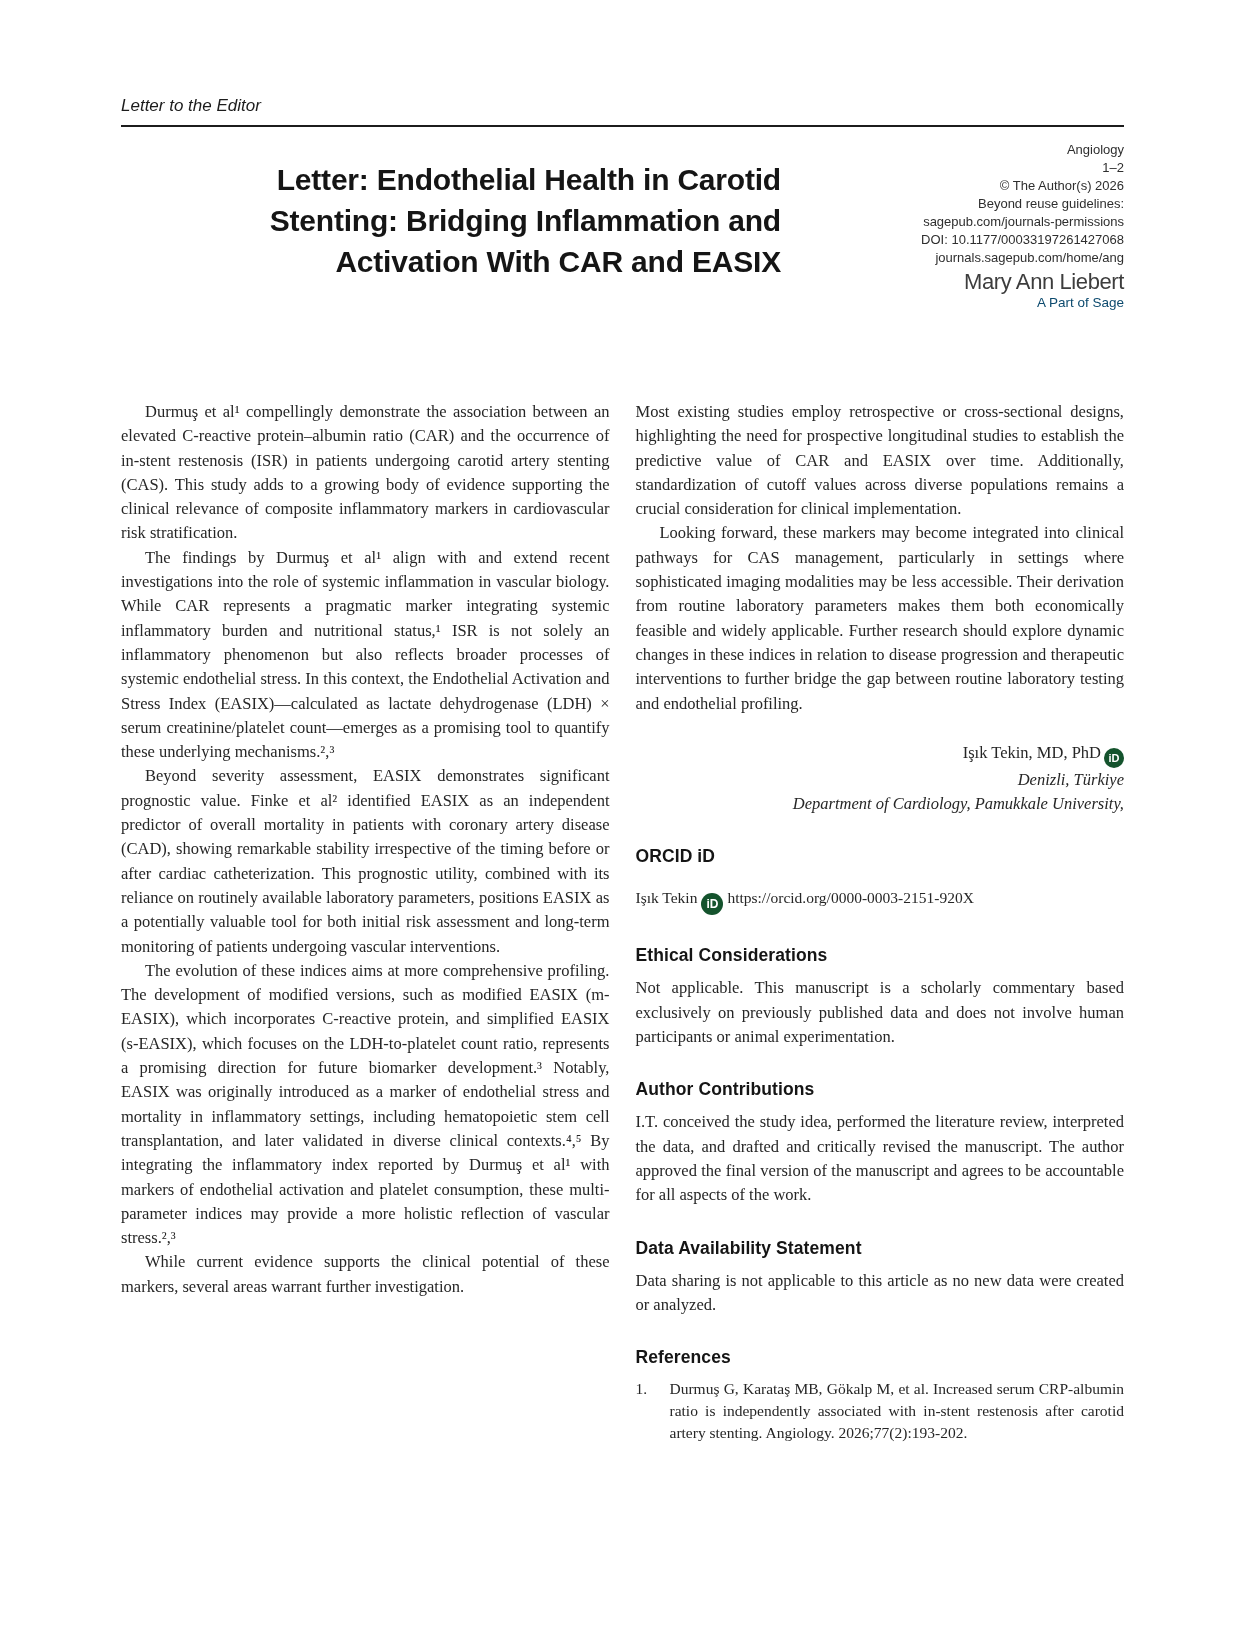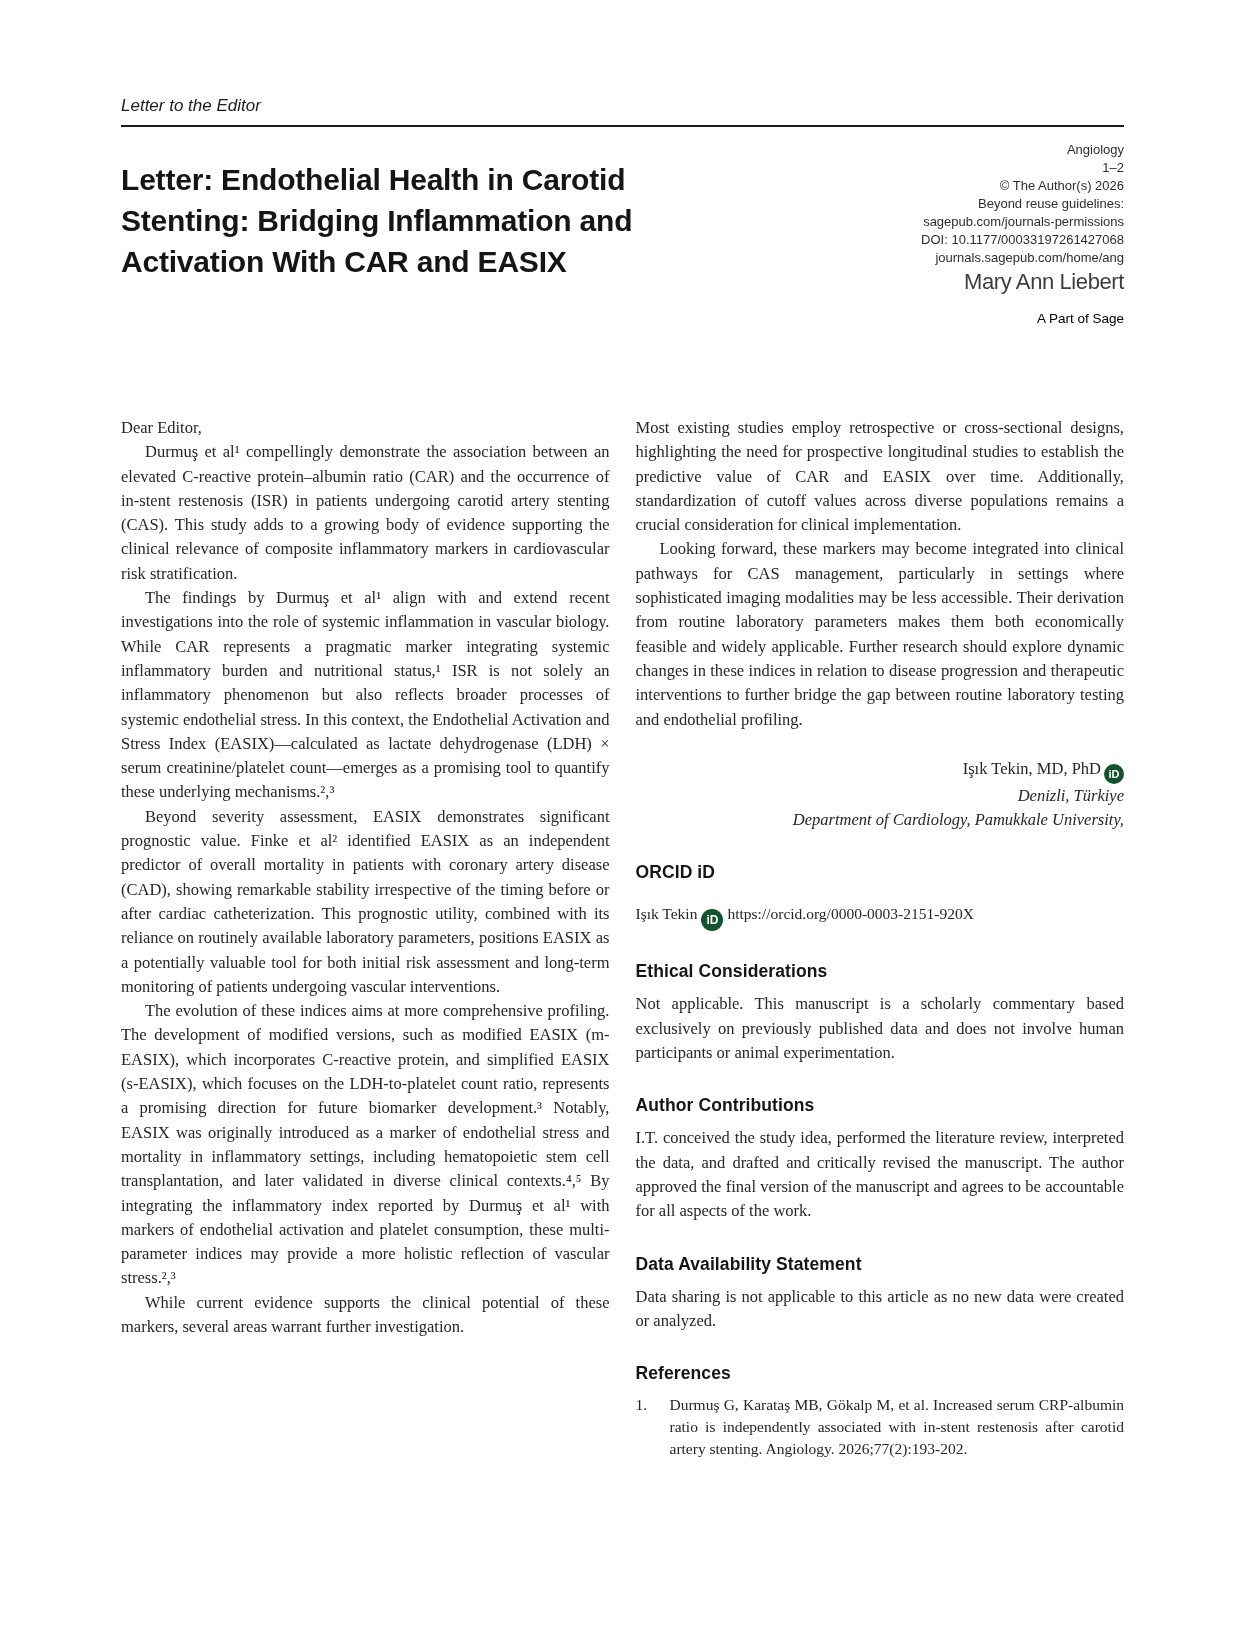--- a/index.html
+++ b/index.html
@@ -29,20 +29,21 @@
   .article-title {
     font-family:"Liberation Sans", sans-serif;
     font-weight:bold;
     font-size:30px;
     line-height:41px;
     letter-spacing:-0.2px;
     color:#151515;
     margin:32px 0 0 0;
     width:660px;
     flex:none;
+    text-align:right;
   }
   .journal-meta {
     flex:1;
     margin-top:14px;
     text-align:right;
     font-family:"Liberation Sans", sans-serif;
     font-size:13px;
     line-height:18px;
     color:#2e2e2e;
   }
@@ -51,22 +52,21 @@
     font-family:"Liberation Sans", sans-serif;
     font-size:22px;
     line-height:24px;
     letter-spacing:-0.4px;
     font-weight:500;
     color:#3d3d3d;
   }
   .publisher-tagline {
     font-family:"Liberation Sans", sans-serif;
     font-size:13.5px;
-    color:#000000;
-    margin-top:16px;
+    color:#0c4a6e;
   }
   
   .columns {
     display:flex;
     gap:26px;
     margin-top:88px;
   }
   .col { width:488.5px; flex:none; }
   .col p {
     margin:0;
@@ -162,21 +162,20 @@
           <div class="publisher-name">Mary Ann Liebert</div>
           <div class="publisher-tagline">A Part of Sage</div>
         </div>
       </div>
     </div>
   </header>
 
   <main class="columns">
 
     <div class="col">
-      <p>Dear Editor,</p>
       <p class="indent">Durmuş et al¹ compellingly demonstrate the association between an elevated C-reactive protein–albumin ratio (CAR) and the occurrence of in-stent restenosis (ISR) in patients undergoing carotid artery stenting (CAS). This study adds to a growing body of evidence supporting the clinical relevance of composite inflammatory markers in cardiovascular risk stratification.</p>
       <p class="indent">The findings by Durmuş et al¹ align with and extend recent investigations into the role of systemic inflammation in vascular biology. While CAR represents a pragmatic marker integrating systemic inflammatory burden and nutritional status,¹ ISR is not solely an inflammatory phenomenon but also reflects broader processes of systemic endothelial stress. In this context, the Endothelial Activation and Stress Index (EASIX)—calculated as lactate dehydrogenase (LDH) × serum creatinine/platelet count—emerges as a promising tool to quantify these underlying mechanisms.²,³</p>
       <p class="indent">Beyond severity assessment, EASIX demonstrates significant prognostic value. Finke et al² identified EASIX as an independent predictor of overall mortality in patients with coronary artery disease (CAD), showing remarkable stability irrespective of the timing before or after cardiac catheterization. This prognostic utility, combined with its reliance on routinely available laboratory parameters, positions EASIX as a potentially valuable tool for both initial risk assessment and long-term monitoring of patients undergoing vascular interventions.</p>
       <p class="indent">The evolution of these indices aims at more comprehensive profiling. The development of modified versions, such as modified EASIX (m-EASIX), which incorporates C-reactive protein, and simplified EASIX (s-EASIX), which focuses on the LDH-to-platelet count ratio, represents a promising direction for future biomarker development.³ Notably, EASIX was originally introduced as a marker of endothelial stress and mortality in inflammatory settings, including hematopoietic stem cell transplantation, and later validated in diverse clinical contexts.⁴,⁵ By integrating the inflammatory index reported by Durmuş et al¹ with markers of endothelial activation and platelet consumption, these multi-parameter indices may provide a more holistic reflection of vascular stress.²,³</p>
       <p class="indent">While current evidence supports the clinical potential of these markers, several areas warrant further investigation.</p>
     </div>
 
     <div class="col">
       <p>Most existing studies employ retrospective or cross-sectional designs, highlighting the need for prospective longitudinal studies to establish the predictive value of CAR and EASIX over time. Additionally, standardization of cutoff values across diverse populations remains a crucial consideration for clinical implementation.</p>
       <p class="indent">Looking forward, these markers may become integrated into clinical pathways for CAS management, particularly in settings where sophisticated imaging modalities may be less accessible. Their derivation from routine laboratory parameters makes them both economically feasible and widely applicable. Further research should explore dynamic changes in these indices in relation to disease progression and therapeutic interventions to further bridge the gap between routine laboratory testing and endothelial profiling.</p>

